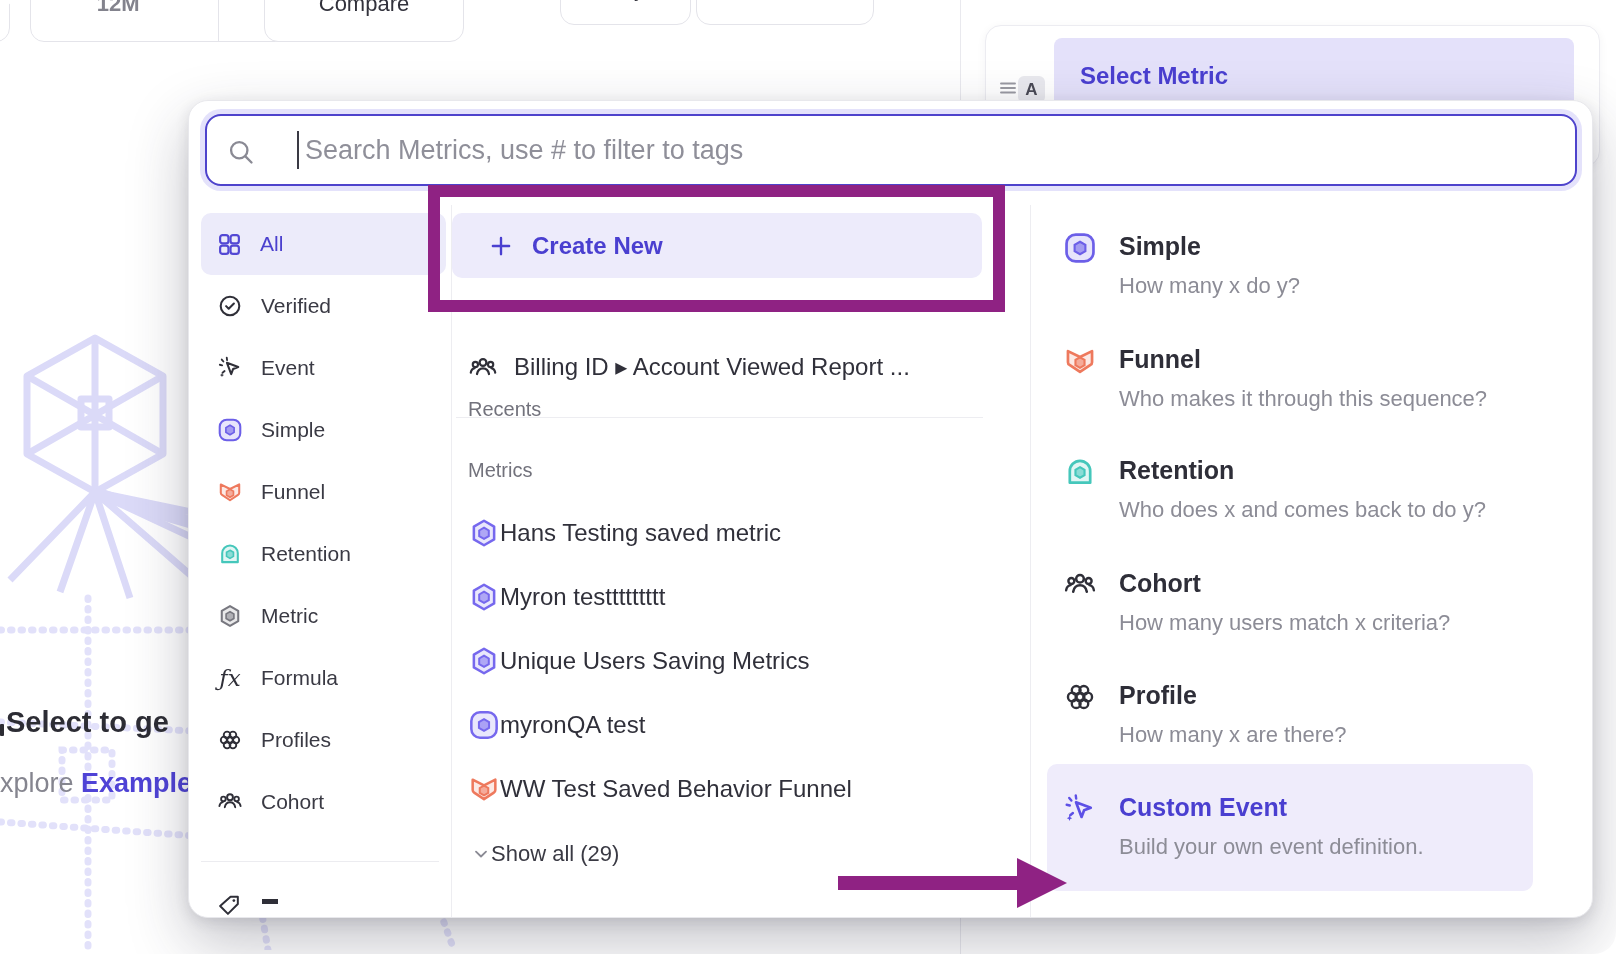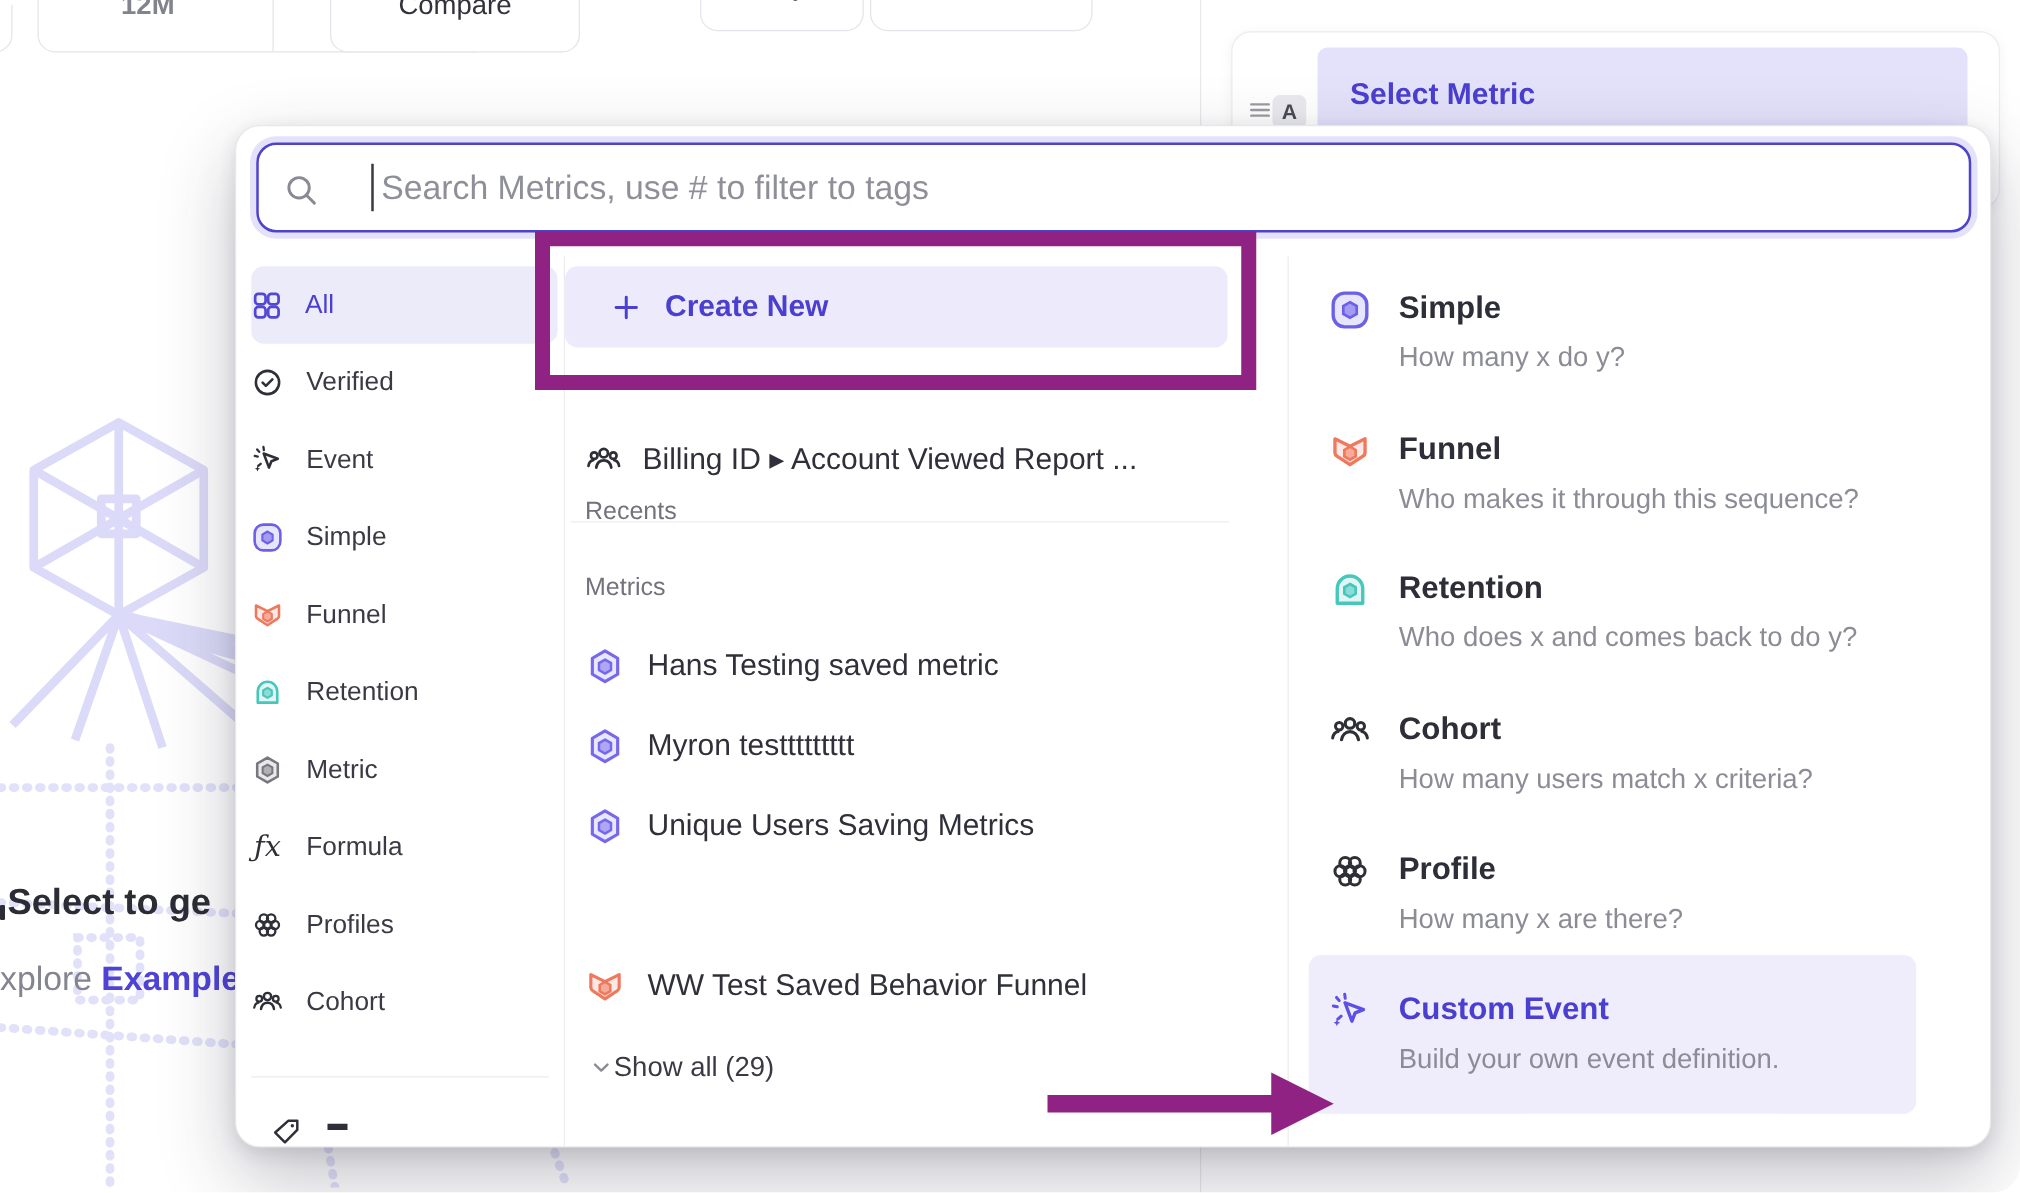--- a/index.html
+++ b/index.html
@@ -51,37 +51,37 @@
   .search-wrap .search-ic{position:absolute;left:20px;top:22px;color:#8a8a94;}
   .search-input{position:absolute;left:96px;top:4px;width:1240px;height:58px;border:none;outline:none;
                 font-family:"Liberation Sans",sans-serif;font-size:27px;color:#2f2f38;background:transparent;}
   .search-input::placeholder{color:#8f8f99;}
   .caret{position:absolute;left:90px;top:15px;width:2px;height:38px;background:#3a3a44;}
 
   .col-div{position:absolute;top:104px;bottom:0;width:1px;background:#ededf1;}
 
   
   .sidebar{position:absolute;left:12px;top:112px;width:245px;}
-  .side-item{height:62px;display:flex;align-items:center;gap:18px;border-radius:10px;
+  .side-item{height:62px;display:flex;align-items:center;gap:18px;padding-left:16px;border-radius:10px;
              font-size:21px;font-weight:500;color:#3a3a44;cursor:pointer;}
   .side-item.sel{background:#ecebfa;color:#4b40ce;}
   .fx{font-family:"DejaVu Serif",serif;font-style:italic;font-size:23px;color:#2f2f38;width:26px;text-align:center;}
   .side-divider{position:absolute;left:12px;top:760px;width:238px;height:1px;background:#ececf0;}
   .partial-item{position:absolute;left:28px;top:792px;display:flex;align-items:center;gap:20px;color:#2f2f38;}
   .stub{width:16px;height:5px;background:#2f2f38;margin-top:-8px;}
 
   
   .create-btn{position:absolute;left:263px;top:112px;width:530px;height:65px;background:#edebfb;border-radius:10px;
               display:flex;align-items:center;gap:18px;padding-left:36px;box-sizing:border-box;
               color:#4a3fd0;font-size:24px;font-weight:600;cursor:pointer;}
   .sec-label{position:absolute;font-size:20px;color:#72727c;font-weight:500;}
   .recent-row{position:absolute;left:279px;top:252px;height:40px;display:flex;align-items:flex-start;gap:16px;
               font-size:24px;font-weight:500;color:#30303a;cursor:pointer;}
   .mid-divider{position:absolute;left:267px;top:316px;width:527px;height:1px;background:#ededf1;}
-  .metric-row{position:absolute;left:279px;height:40px;display:flex;align-items:center;gap:18px;
+  .metric-row{position:absolute;left:279px;height:40px;display:flex;align-items:center;gap:0;
               font-size:24px;font-weight:500;color:#30303a;cursor:pointer;}
   .show-all{position:absolute;left:282px;top:740px;display:flex;align-items:center;
             font-size:22px;font-weight:500;color:#3a3a44;cursor:pointer;}
   .show-all .chev{color:#8a8a94;}
 
   
   .custom-bg{position:absolute;left:858px;top:663px;width:486px;height:127px;background:#efecfb;border-radius:10px;}
   .opt{position:absolute;left:874px;display:flex;gap:22px;cursor:pointer;}
   .opt-title{font-size:25px;font-weight:600;color:#2e2e38;line-height:30px;}
   .opt-title.purple{color:#4a3fd0;}
@@ -343,20 +343,26 @@
           <use href="#sym-hexhex"></use>
         </svg>
       <span>Myron testtttttttt</span>
     </div>
     <div class="metric-row" style="top:540px">
       <svg class="ic" width="32" height="32" viewBox="0 0 24 24" style="color:#7668ee">
           <use href="#sym-hexhex"></use>
         </svg>
       <span>Unique Users Saving Metrics</span>
     </div>
+    <div class="metric-row" style="top:604px">
+      <svg class="ic" width="32" height="32" viewBox="0 0 24 24" style="color:#7668ee">
+          <use href="#sym-roundhex"></use>
+        </svg>
+      <span>myronQA test</span>
+    </div>
     <div class="metric-row" style="top:668px">
       <svg class="ic" width="32" height="32" viewBox="0 0 24 24" style="color:#ee795d">
           <use href="#sym-funnel"></use>
         </svg>
       <span>WW Test Saved Behavior Funnel</span>
     </div>
 
     <div class="show-all">
       <svg class="ic chev" width="20" height="20" viewBox="0 0 24 24">
           <use href="#sym-chevron-down"></use>

